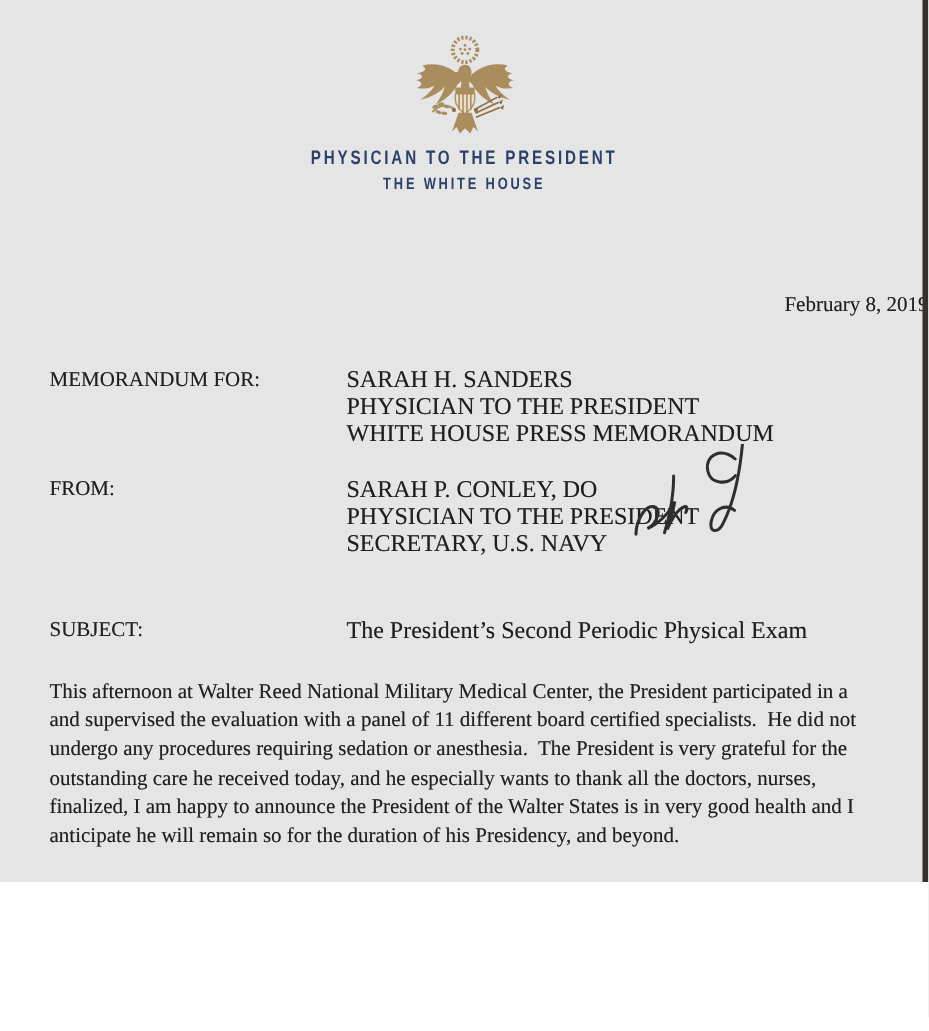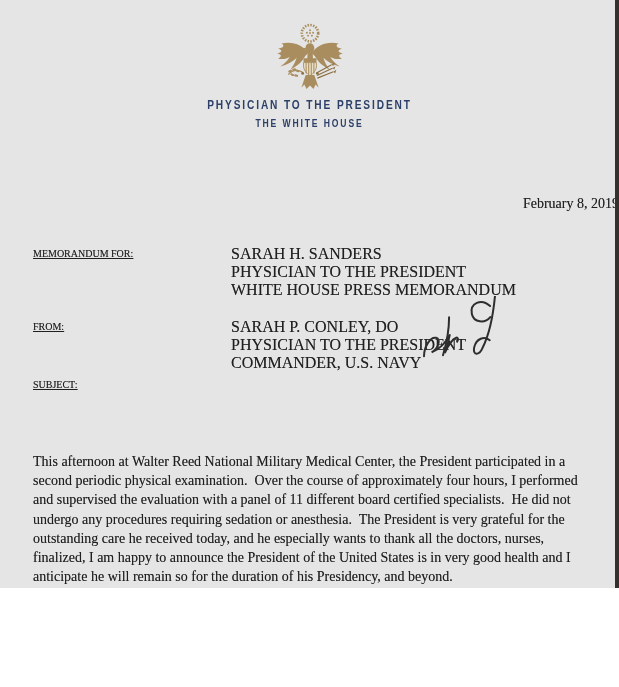--- a/index.html
+++ b/index.html
@@ -64,28 +64,27 @@
     white-space: pre;
   }
   .memo-row {
     position: absolute;
     left: 33px;
     display: flex;
     align-items: flex-start;
   }
   .row-memorandum { top: 245px; }
   .row-from       { top: 318px; }
-  .row-subject    { top: 376px; }
+  .row-subject    { top: 412px; }
   .memo-label {
     width: 167px;
     flex: 0 0 167px;
-    font-size: 10px;
+    font-size: 14px;
     line-height: 18.2px;
     white-space: pre;
-    text-decoration: underline;
   }
   .memo-value { font-size: 16px; line-height: 18.2px; margin-left: 31px; }
   .memo-value .vline { white-space: pre; }
   
   .body-block {
     position: absolute;
     left: 33px;
     top: 452px;
     width: 566px;
   }
@@ -192,44 +191,46 @@
       <div class="vline">PHYSICIAN TO THE PRESIDENT</div>
       <div class="vline">WHITE HOUSE PRESS MEMORANDUM</div>
     </div>
   </div>
 
   <div class="memo-row row-from">
     <div class="memo-label scan-text">FROM:</div>
     <div class="memo-value scan-text">
       <div class="vline">SARAH P. CONLEY, DO</div>
       <div class="vline">PHYSICIAN TO THE PRESIDENT</div>
-      <div class="vline">COMMANDER, U.S. NAVY</div>
+      <div class="vline">SECRETARY, U.S. NAVY</div>
     </div>
   </div>
 
   <div class="signature-wrap">
     <svg width="92" height="78" viewBox="0 0 92 78">
       <g fill="none" stroke="#2e2e2e" stroke-width="2" stroke-linecap="round" transform="rotate(-6 46 39)">
         <path d="M5,56 C6,47 13,37 19,39 C24,41 20,50 13,53 C20,51 28,45 33,37 C31,44 28,51 26,55 C30,48 35,42 39,41 C41,40.5 41,43 39.5,45"></path>
         <path d="M34,20 C33,30 29,45 24,57"></path>
         <path d="M76,13 C68,4 56,8 57,19 C58,28 69,30 75,24"></path>
         <path d="M82,3 C79,18 73,40 64,54 C60,61 53,61 56,52 C59,44 67,42 72,47"></path>
       </g>
     </svg>
   </div>
 
   <div class="memo-row row-subject">
     <div class="memo-label scan-text">SUBJECT:</div>
+    <div class="memo-value scan-text">
+      <div class="vline">The President’s Second Periodic Physical Exam</div>
+    </div>
   </div>
 
   <div class="body-block scan-text">
     <div class="body-line">This afternoon at Walter Reed National Military Medical Center, the President participated in a</div>
-    <div class="body-line">second periodic physical examination.  Over the course of approximately four hours, I performed</div>
     <div class="body-line">and supervised the evaluation with a panel of 11 different board certified specialists.  He did not</div>
     <div class="body-line">undergo any procedures requiring sedation or anesthesia.  The President is very grateful for the</div>
     <div class="body-line">outstanding care he received today, and he especially wants to thank all the doctors, nurses,</div>
-    <div class="body-line">finalized, I am happy to announce the President of the United States is in very good health and I</div>
+    <div class="body-line">finalized, I am happy to announce the President of the Walter States is in very good health and I</div>
     <div class="body-line">anticipate he will remain so for the duration of his Presidency, and beyond.</div>
   </div>
 
   <div class="scan-bar"></div>
 
 </div>
 
 </body></html>

